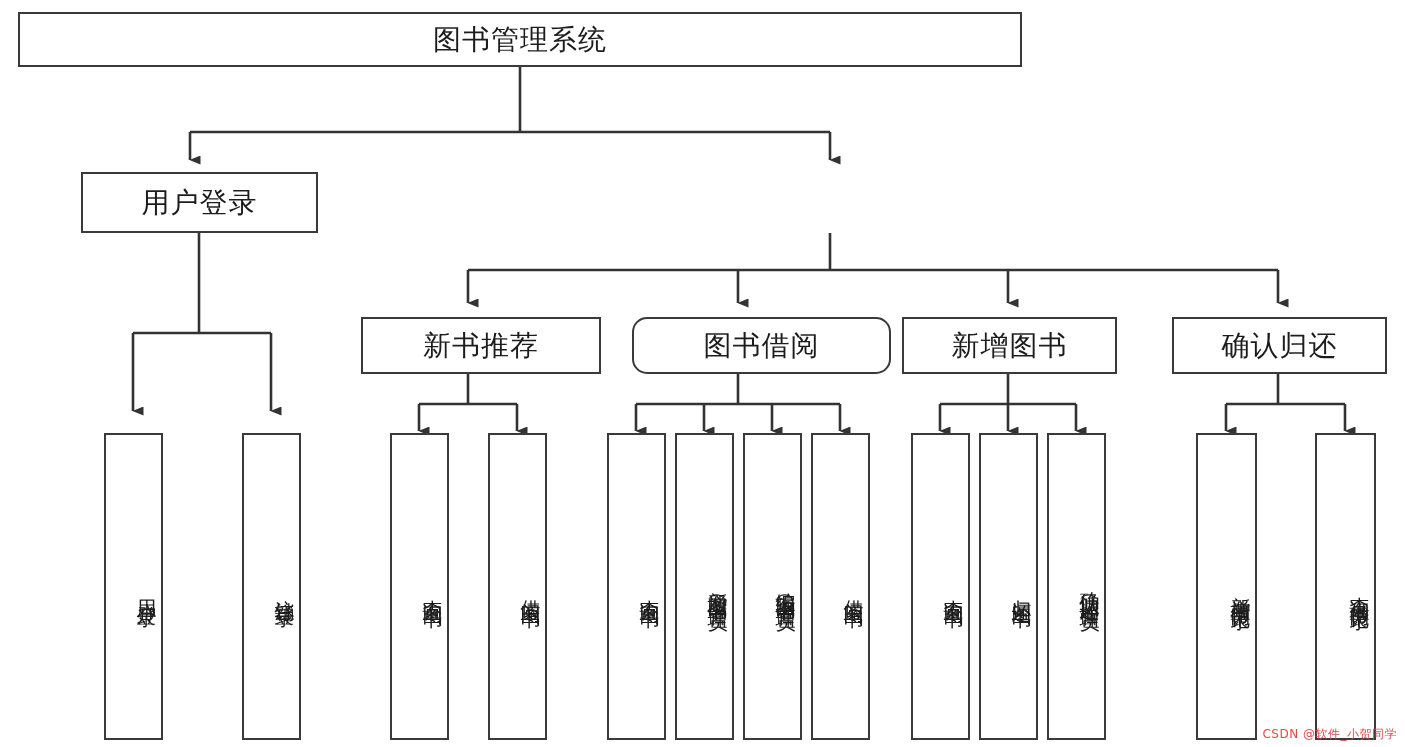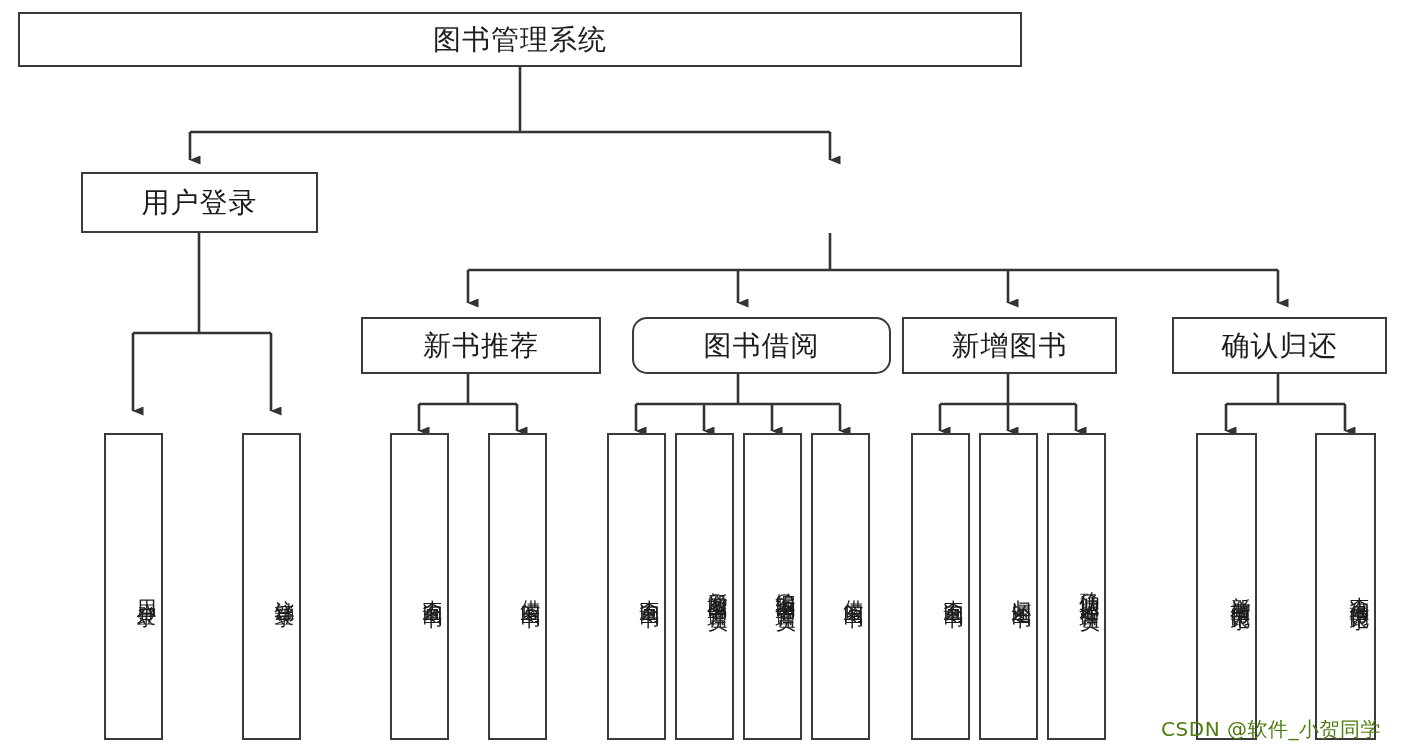--- a/index.html
+++ b/index.html
@@ -50,24 +50,24 @@
     align-items: flex-start;
     justify-content: center;
   }
   .node.vert .vlabel {
     writing-mode: vertical-rl;
     text-orientation: upright;
     display: block;
   }
   #watermark {
     position: absolute;
-    right: 24px;
+    right: 8px;
     bottom: 4px;
-    font-size: 20px;
-    color: #4d7c0f;
+    font-size: 12px;
+    color: #ef4444;
     letter-spacing: 0.5px;
     white-space: nowrap;
     pointer-events: none;
   }
 </style>
 </head>
 <body>
 
 <div id="diagram-root">
 

